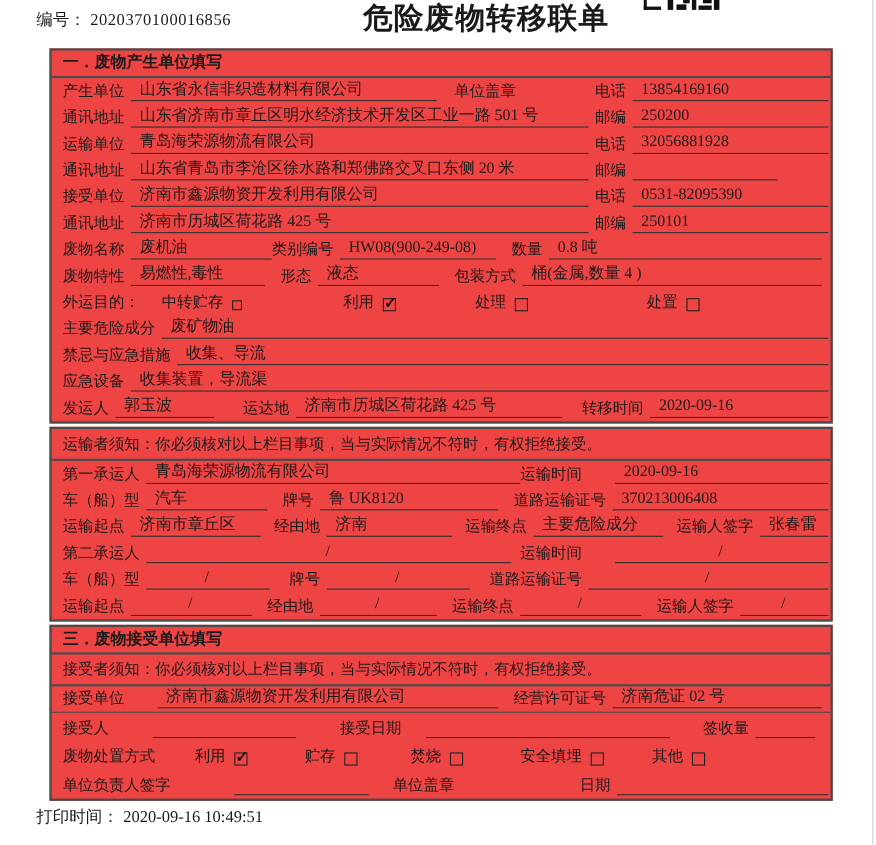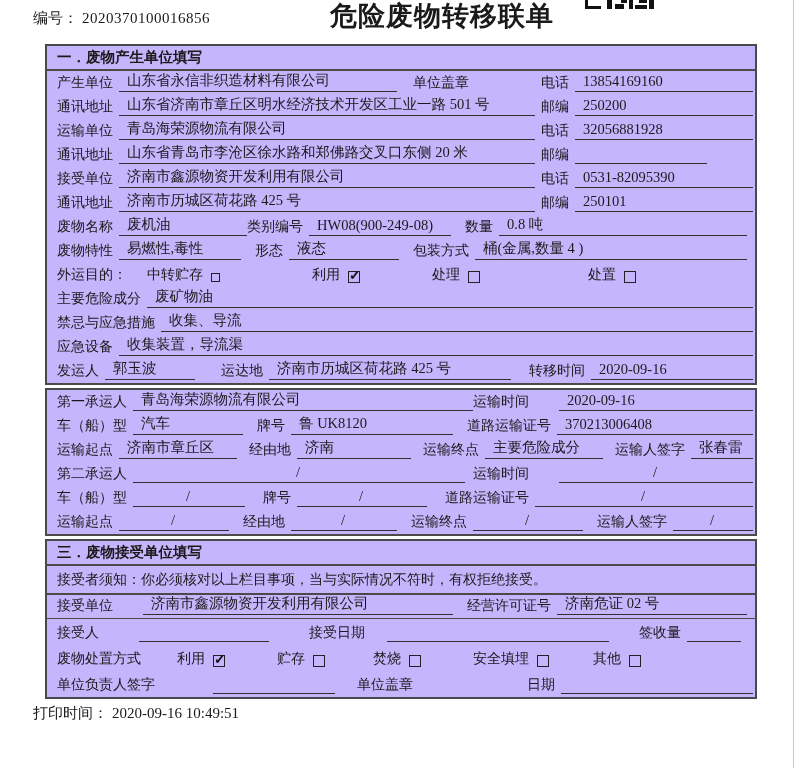--- a/index.html
+++ b/index.html
@@ -8,21 +8,21 @@
   .page-edge{position:absolute;right:2px;top:0;bottom:0;width:1px;background:#c9ccd2;}
   
   .page-header{position:relative;height:44px;}
   .serial{position:absolute;left:33px;top:9px;font-size:15px;white-space:nowrap;}
   .serial .num{margin-left:4px;letter-spacing:.5px;}
   .doc-title{position:absolute;left:44px;top:-2px;width:712px;box-sizing:border-box;padding-left:84px;
              text-align:center;font-family:"Liberation Sans","DejaVu Sans",sans-serif;
              font-weight:900;font-size:27px;letter-spacing:1px;}
   .qr{position:absolute;left:585px;top:0;}
   
-  .box{margin:0 0 3px 45px;width:712px;box-sizing:border-box;border:2px solid #4a4a4a;background:#c4b5fd;}
+  .box{margin:0 0 3px 45px;width:712px;box-sizing:border-box;border:2px solid #4a4a4a;background:#ef4444;}
   .sec-title{height:23px;line-height:23px;padding:0 10px;border-bottom:2px solid #4a4a4a;
              font-family:"Liberation Sans","DejaVu Sans",sans-serif;font-weight:bold;font-size:14.5px;}
   .row{display:flex;align-items:flex-end;height:24px;padding:0 2px 3px 10px;box-sizing:border-box;}
   .row.tall{height:26px;}
   .row.notice{height:29px;border-bottom:2px solid #4a4a4a;align-items:center;padding-bottom:0;}
   .row.ruled{border-bottom:1.5px solid #4a4a4a;}
   .lab{white-space:nowrap;margin-right:6px;flex:0 0 auto;}
   .lab.plain{margin-left:16px;}
   .val{border-bottom:1px solid #303030;padding:0 2px 1px 8px;white-space:nowrap;flex:0 0 auto;
        font-size:14.5px;overflow:hidden;}
@@ -183,20 +183,23 @@
       <span class="val" style="flex-basis:80px">郭玉波</span>
       <span class="lab" style="margin-left:26px">运达地</span>
       <span class="val" style="flex-basis:232px">济南市历城区荷花路 425 号</span>
       <span class="lab" style="margin-left:18px">转移时间</span>
       <span class="val grow" style="margin-right:0">2020-09-16</span>
     </div>
   </div>
 
   <div class="box">
 
+    <div class="row notice">
+      <span>运输者须知：你必须核对以上栏目事项，当与实际情况不符时，有权拒绝接受。</span>
+    </div>
 
     <div class="row">
       <span class="lab">第一承运人</span>
       <span class="val" style="flex-basis:330px">青岛海荣源物流有限公司</span>
       <span class="rfield2">
         <span class="lab">运输时间</span>
         <span class="val">2020-09-16</span>
       </span>
     </div>
 

